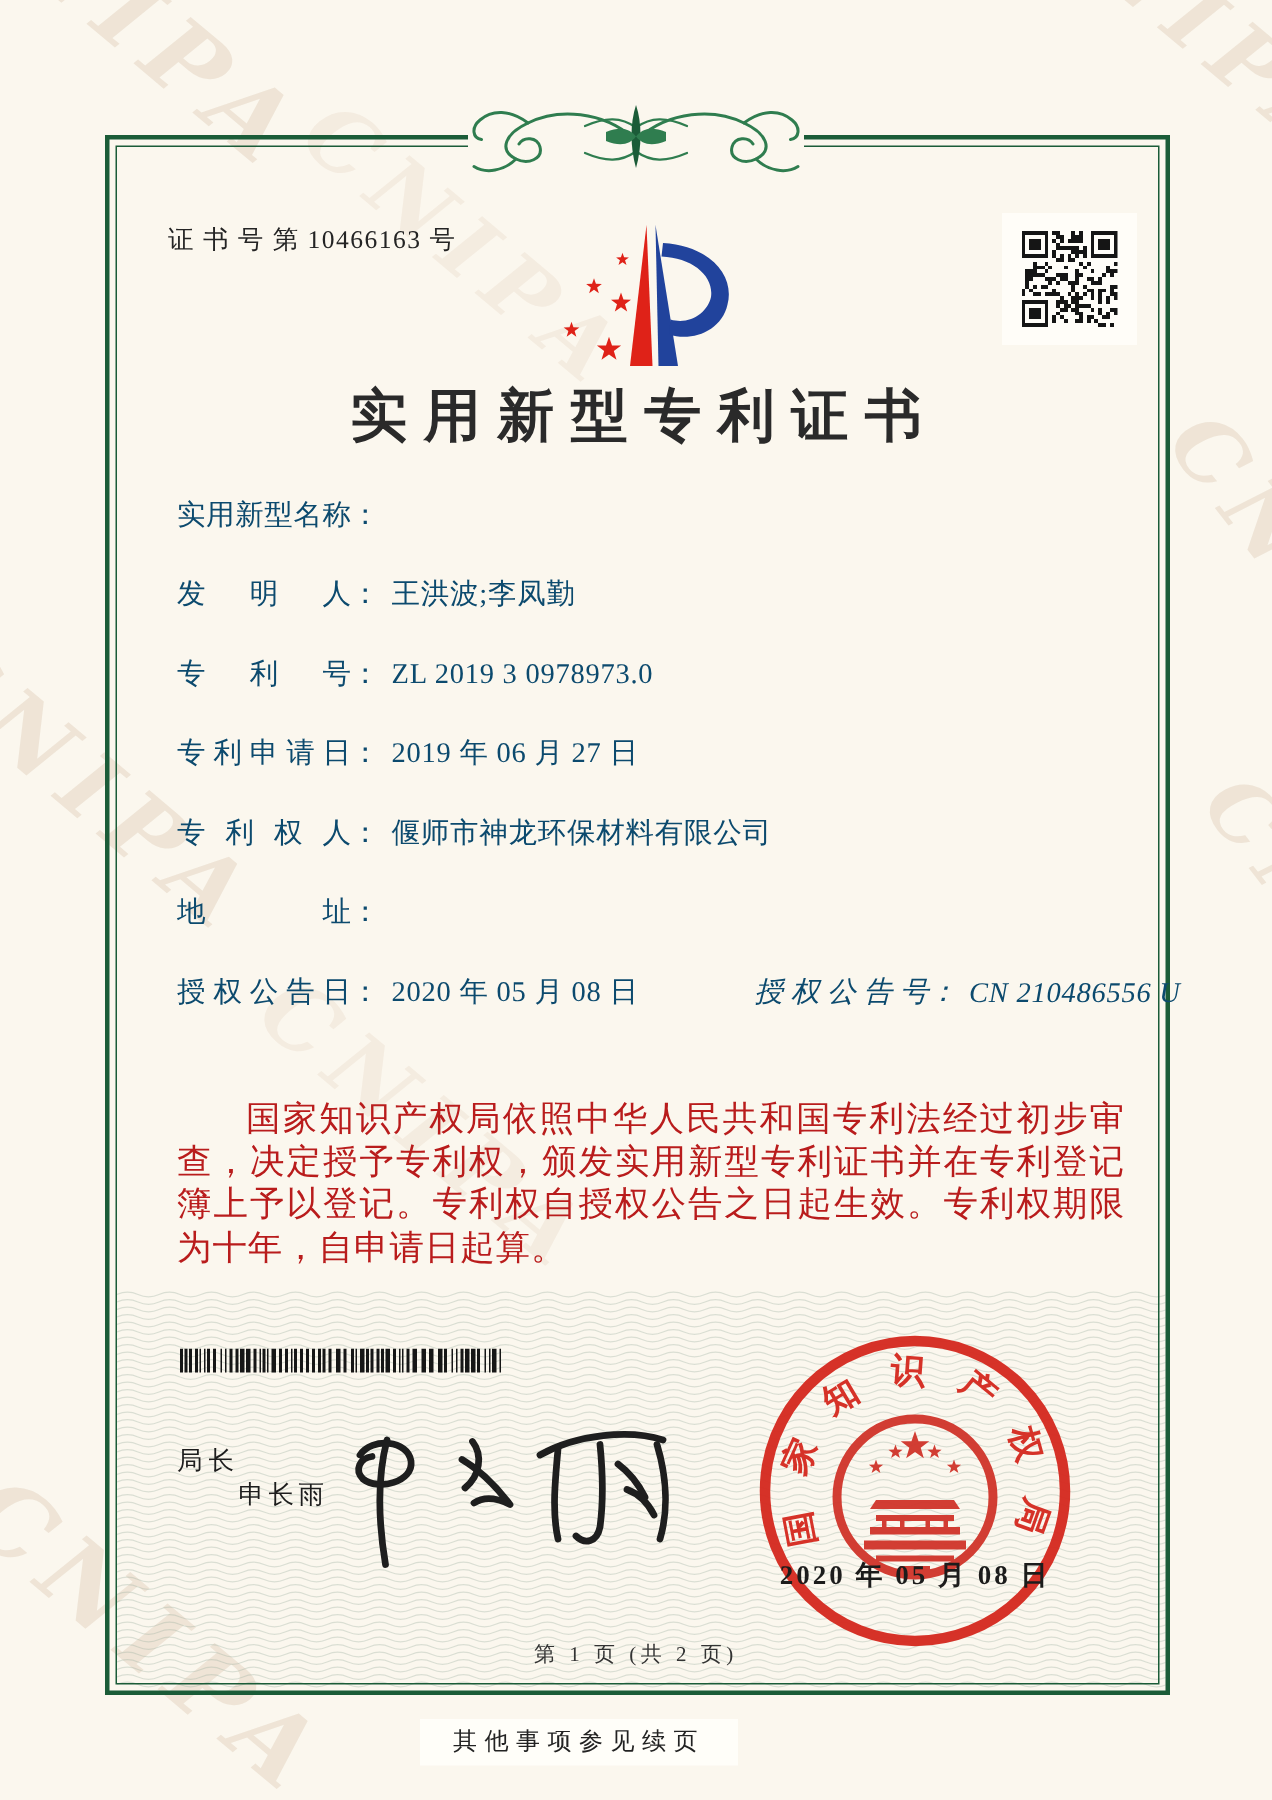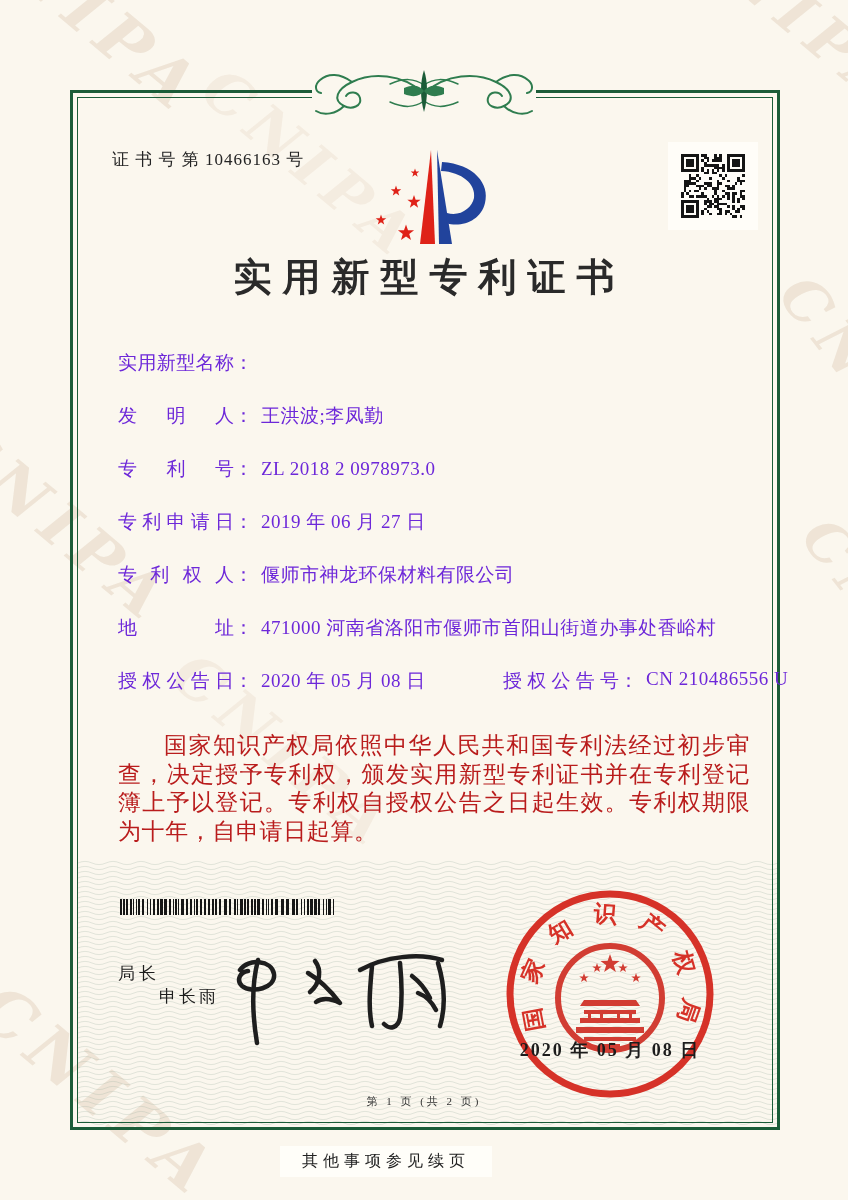--- a/index.html
+++ b/index.html
@@ -49,46 +49,46 @@
   .logo{position:absolute;left:352px;top:142px;}
   .qr-wrap{
     position:absolute;left:668px;top:142px;width:90px;height:88px;
     background:#fffdf8;display:flex;align-items:center;justify-content:center;
   }
   .title{
     position:absolute;left:78px;top:252px;width:692px;
     text-align:center;font-size:38px;font-weight:bold;
     letter-spacing:11px;text-indent:11px;color:#2a2a2a;
   }
-  .fields{position:absolute;left:118px;top:350px;width:630px;font-size:19px;color:#6d28d9;}
+  .fields{position:absolute;left:118px;top:330px;width:630px;font-size:19px;color:#0c4a6e;}
   .field-row{display:flex;align-items:baseline;height:53px;}
   .field-label{
     display:inline-block;width:116px;
     text-align:justify;text-align-last:justify;flex:0 0 116px;
   }
   .field-colon{margin-right:8px;}
   .field-value{letter-spacing:0.5px;white-space:nowrap;}
   .grant-row{display:flex;align-items:baseline;height:53px;font-size:19px;gap:45px;}
   .grant-group1{display:flex;align-items:baseline;width:340px;flex:0 0 340px;}
-  .grant-group2{display:flex;align-items:flex-start;}
+  .grant-group2{display:flex;align-items:flex-end;font-style:italic;}
   .paras{
     position:absolute;left:118px;top:732px;width:632px;
     font-size:23px;line-height:28.5px;letter-spacing:0.6px;
     color:#b91c1c;text-align:justify;
   }
   .paras p{margin:0;text-indent:2em;}
   .barcode{position:absolute;left:120px;top:899px;}
   .officer{position:absolute;left:118px;top:962px;font-size:17px;color:#1d1d1d;}
   .officer .t{letter-spacing:4px;}
   .officer .n{letter-spacing:3px;margin-left:41px;}
   .signature{position:absolute;left:225px;top:928px;}
   .seal{position:absolute;left:500px;top:886px;opacity:0.95;}
   .page-num{
     position:absolute;left:78px;top:1094px;width:692px;
-    text-align:center;font-size:11px;letter-spacing:3px;color:#333;
+    text-align:center;font-size:14px;letter-spacing:3px;color:#333;
   }
   .note{
     position:absolute;left:0;top:1146px;width:772px;text-align:center;
   }
   .note span{
     display:inline-block;background:#fffef9;padding:5px 22px;
     font-size:16px;letter-spacing:5px;color:#222;
   }
   .seal-org-text{
     font-family:"Liberation Serif","DejaVu Serif",serif;
@@ -492,36 +492,35 @@
           <span class="field-colon">：</span>
       </div>
       <div class="field-row">
         <span class="field-label">发明人</span>
           <span class="field-colon">：</span>
         <span class="field-value">王洪波;李凤勤</span>
       </div>
       <div class="field-row">
         <span class="field-label">专利号</span>
           <span class="field-colon">：</span>
-        <span class="field-value">ZL 2018 2 0978973.0</span>
+        <span class="field-value">ZL 2019 3 0978973.0</span>
       </div>
       <div class="field-row">
         <span class="field-label">专利申请日</span>
           <span class="field-colon">：</span>
         <span class="field-value">2019 年 06 月 27 日</span>
       </div>
       <div class="field-row">
         <span class="field-label">专利权人</span>
           <span class="field-colon">：</span>
         <span class="field-value">偃师市神龙环保材料有限公司</span>
       </div>
       <div class="field-row">
         <span class="field-label">地址</span>
           <span class="field-colon">：</span>
-        <span class="field-value">471000 河南省洛阳市偃师市首阳山街道办事处香峪村</span>
       </div>
       <div class="grant-row">
         <span class="grant-group1">
           <span class="field-label">授权公告日</span>
             <span class="field-colon">：</span>
           <span class="field-value">2020 年 05 月 08 日</span>
         </span>
         <span class="grant-group2">
           <span class="field-label">授权公告号</span>
             <span class="field-colon">：</span>

